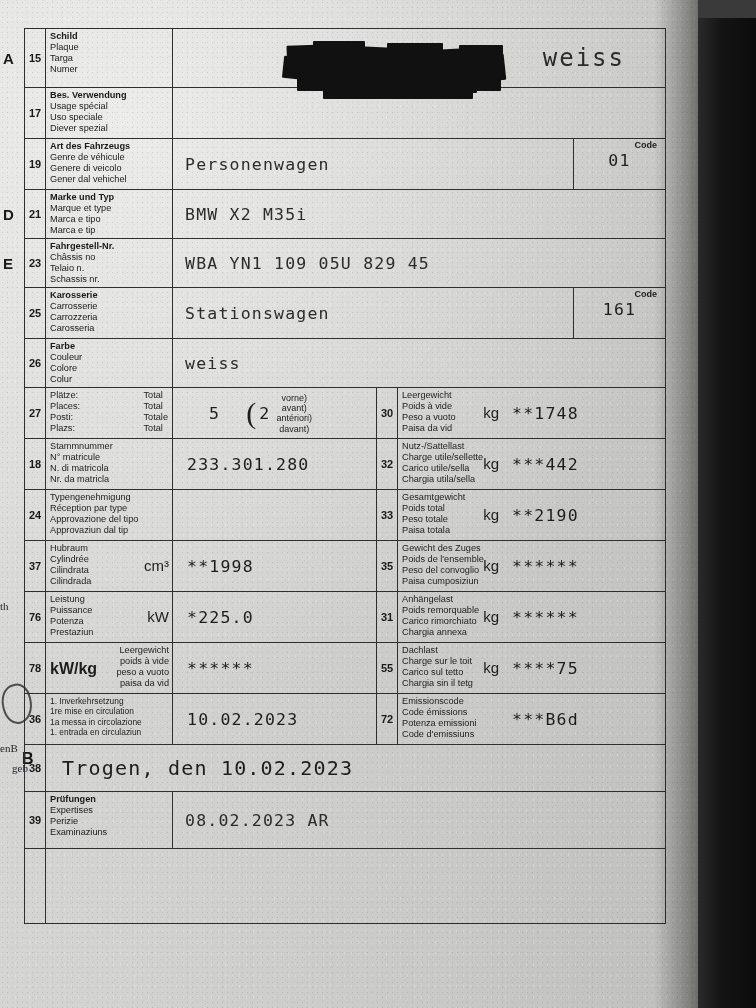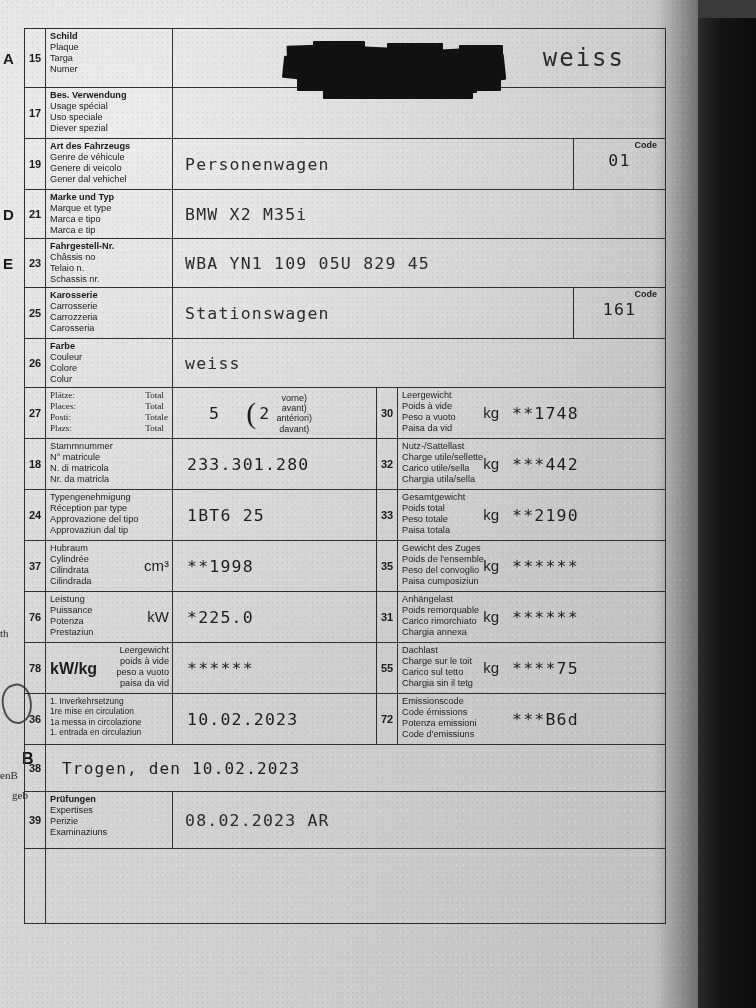--- a/index.html
+++ b/index.html
@@ -270,21 +270,21 @@
   }
   .row-tall { min-height: 44px; }
   .row-mid  { min-height: 38px; }
 
   .full-value {
     flex: 1 1 auto;
     display: flex;
     align-items: center;
     padding-left: 16px;
     font-family: "DejaVu Sans Mono", monospace;
-    font-size: 16px;
+    font-size: 20px;
     letter-spacing: 1.2px;
   }
   .blank-tall { min-height: 74px; }
   .b-letter {
     position: absolute;
     font-weight: bold;
     font-size: 16px;
     color: #101010;
   }
   .scribble {
@@ -294,21 +294,20 @@
     border: 2px solid #2b2b2b;
     border-radius: 50% 40% 55% 45%;
     transform: rotate(-14deg);
     opacity: 0.8;
   }
   .stamp-frag {
     position: absolute;
     font-size: 11px;
     color: #23292e;
     font-family: "Liberation Serif", serif;
-    margin-top: 27px;
   }
 </style>
 </head>
 <body>
 
 <div class="page">
   <div class="paper"></div>
   <div class="noise"></div>
 
   <div class="stamp-frag" style="left:0px; top:600px;">th</div>
@@ -421,21 +420,21 @@
         <div>Couleur</div>
         <div>Colore</div>
         <div>Colur</div>
       </div>
       <div class="value">weiss</div>
     </div>
 
     <div class="row" style="min-height:50px;">
       <div class="half-left">
         <div class="num">27</div>
-        <div class="labels-wide" style="position:relative;font-family:Liberation Serif, serif;">
+        <div class="labels-wide" style="position:relative;">
           <div class="l1">Plätze:</div>
           <div>Places:</div>
           <div>Posti:</div>
           <div>Plazs:</div>
           <div style="position:absolute; right:4px; top:2px; font-size:9.2px; line-height:1.2; text-align:left;">
             <div class="l1">Total</div>
             <div>Total</div>
             <div>Totale</div>
             <div>Total</div>
           </div>
@@ -495,21 +494,20 @@
 
     <div class="row" style="min-height:50px;">
       <div class="half-left">
         <div class="num">24</div>
         <div class="labels-wide">
           <div class="l1">Typengenehmigung</div>
           <div>Réception par type</div>
           <div>Approvazione del tipo</div>
           <div>Approvaziun dal tip</div>
         </div>
-        <div class="val-l">1BT6 25</div>
       </div>
       <div class="half-right">
         <div class="num">33</div>
         <div class="labels-r">
           <div class="l1">Gesamtgewicht</div>
           <div>Poids total</div>
           <div>Peso totale</div>
           <div>Paisa totala</div>
           <div class="unit">kg</div>
         </div>

